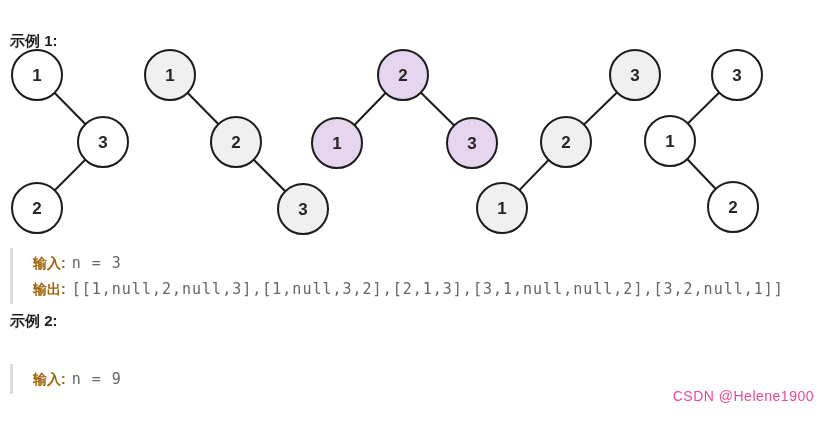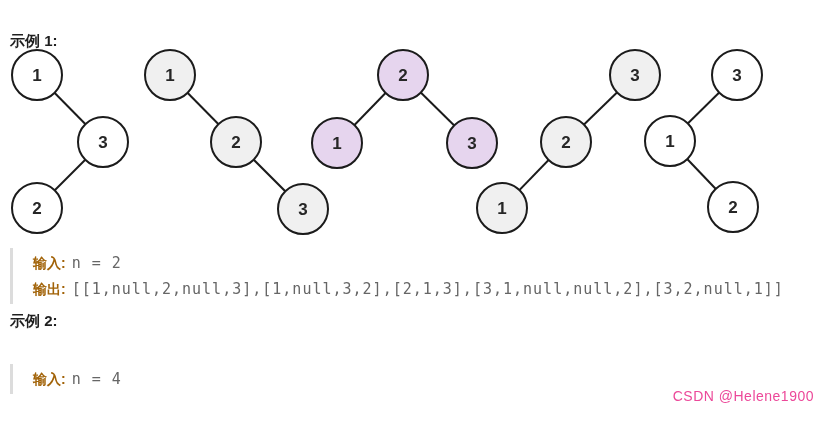--- a/index.html
+++ b/index.html
@@ -109,28 +109,28 @@
       <text x="737" y="75" text-anchor="middle" dy="6" font-family="&quot;Liberation Sans&quot;, sans-serif" font-size="17" font-weight="bold" fill="#262626">3</text>
       <circle cx="670" cy="141" r="25" fill="#ffffff" stroke="#1b1b1b" stroke-width="2"></circle>
       <text x="670" y="141" text-anchor="middle" dy="6" font-family="&quot;Liberation Sans&quot;, sans-serif" font-size="17" font-weight="bold" fill="#262626">1</text>
       <circle cx="733" cy="207" r="25" fill="#ffffff" stroke="#1b1b1b" stroke-width="2"></circle>
       <text x="733" y="207" text-anchor="middle" dy="6" font-family="&quot;Liberation Sans&quot;, sans-serif" font-size="17" font-weight="bold" fill="#262626">2</text>
     </g>
   </svg>
 
 <div class="io-block" id="io-block-1">
   <div class="io-line">
-    <span class="io-label">输入:</span><span class="io-value">n = 2</span>
+    <span class="io-label">输入:</span><span class="io-value">n = 3</span>
   </div>
   <div class="io-line">
     <span class="io-label">输出:</span><span class="io-value">[[1,null,2,null,3],[1,null,3,2],[2,1,3],[3,1,null,null,2],[3,2,null,1]]</span>
   </div>
 </div>
 
 <div class="heading" id="heading-2">示例 2:</div>
 
 <div class="io-block" id="io-block-2">
   <div class="io-line">
-    <span class="io-label">输入:</span><span class="io-value">n = 4</span>
+    <span class="io-label">输入:</span><span class="io-value">n = 9</span>
   </div>
 </div>
 
 <div class="watermark">CSDN @Helene1900</div>
 
 </body></html>

